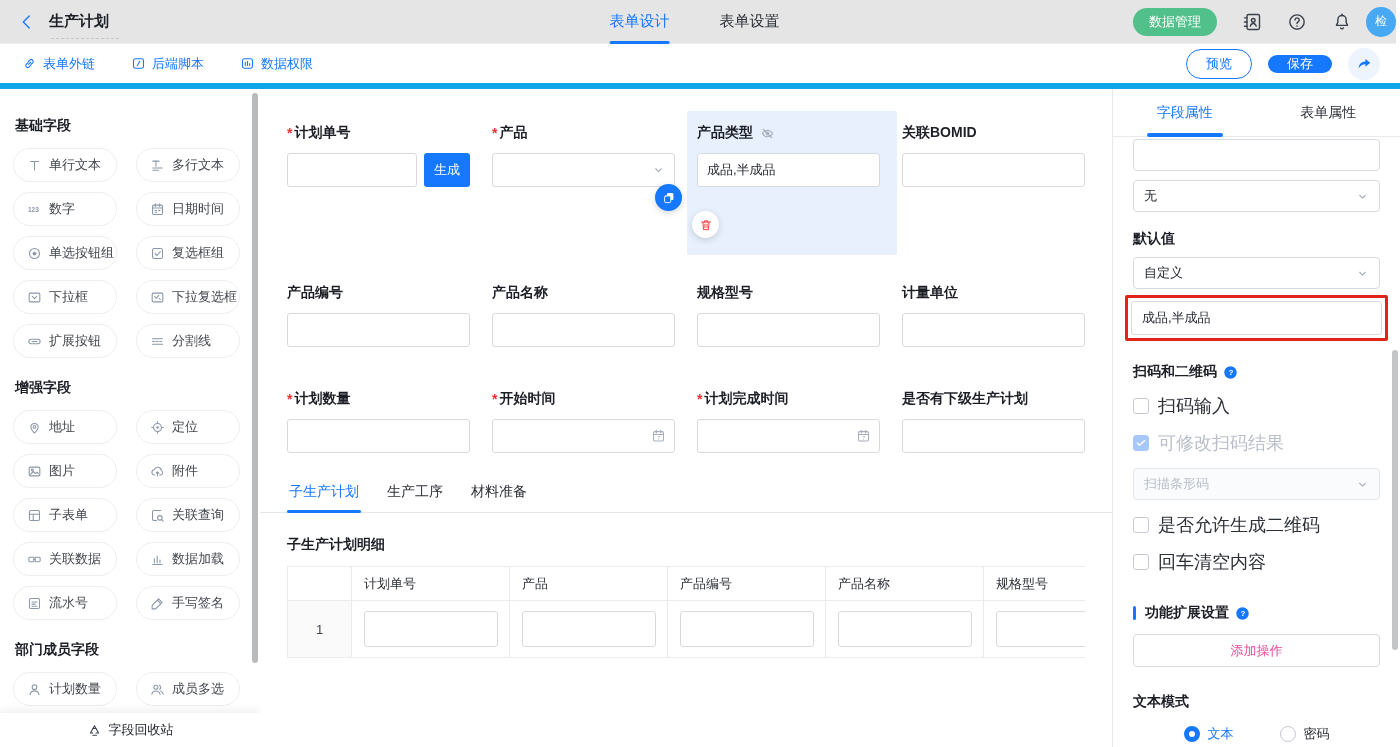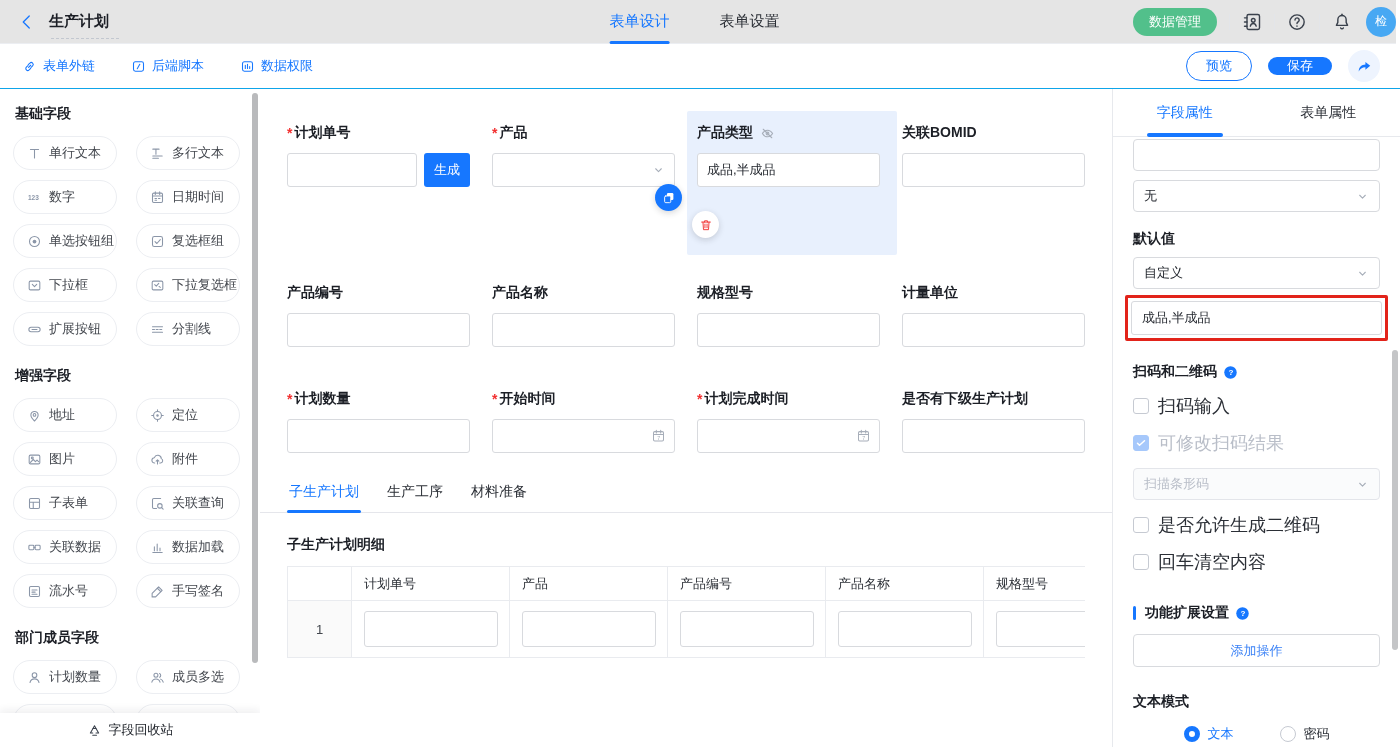--- a/index.html
+++ b/index.html
@@ -22,34 +22,34 @@
   .main-tab.active::after { content:""; position:absolute; left:0; right:0; bottom:0; height:3px; background:#1677ff; border-radius:2px; }
   .tb-right { margin-left:auto; display:flex; align-items:center; }
   .pill-green { height:28px; padding:0 16px; border:none; border-radius:15px; background:#52c08b; color:#fff; font-size:13px; cursor:pointer; font-family:inherit; }
   .vdiv { width:1px; height:16px; background:#e3e5e9; margin:0 12px; }
   .hicon { width:20px; height:20px; color:#3a414c; cursor:pointer; }
   .avatar { width:30px; height:30px; border-radius:50%; background:#47a8f3; color:#fff; font-size:12px;
             display:flex; align-items:center; justify-content:center; margin-left:14px; cursor:pointer; }
 
   
   .toolbar { position:absolute; top:44px; left:0; width:1400px; height:45px; background:#fff;
-             border-bottom:1px solid #0ea5e9; display:flex; align-items:center; z-index:29; }
+             border-bottom:6px solid #0ea5e9; display:flex; align-items:center; z-index:29; }
   .tool-links { display:flex; gap:36px; padding-left:22px; }
   .tool-link { display:flex; align-items:center; gap:6px; color:#1677ff; font-size:13px; cursor:pointer; }
   .tool-link .icon { width:15px; height:15px; }
   .tool-actions { margin-left:auto; display:flex; align-items:center; gap:16px; padding-right:20px; }
   .btn-preview { height:30px; padding:0 19px; border:1px solid #1677ff; color:#1677ff; background:#fff; border-radius:16px; font-size:13px; cursor:pointer; font-family:inherit; }
   .btn-save { height:18px; padding:0 19px; border:none; color:#fff; background:#1677ff; border-radius:16px; font-size:13px; cursor:pointer; font-family:inherit; }
   .btn-share { width:32px; height:32px; border-radius:50%; background:#eef4fe; border:none; color:#1677ff; display:flex; align-items:center; justify-content:center; cursor:pointer; }
   .btn-share .icon { width:17px; height:17px; }
 
   
   .sidebar { position:absolute; top:89px; left:0; width:260px; bottom:0; background:#fff; overflow:hidden; z-index:10; }
   .sidebar-inner { padding:16px 14px 0 13px; }
-  .side-section-title { font-size:14px; font-weight:bold; color:#1c1f26; margin:0 0 13px 2px; }
+  .side-section-title { font-size:14px; font-weight:bold; color:#1c1f26; margin:12px 0 13px 2px; }
   .side-section { margin-bottom:21px; }
   .pill-grid { display:grid; grid-template-columns:104px 104px; gap:10px 19px; }
   .field-pill { height:34px; border:1px solid #eceef2; border-radius:17px; background:#fff; display:flex; align-items:center;
                 gap:7px; padding:0 0 0 13px; font-size:13px; color:#42464d; cursor:grab; white-space:nowrap; }
   .field-pill .icon { width:15px; height:15px; color:#8b96a8; }
   .side-scroll { position:absolute; top:4px; right:2px; width:6px; height:570px; background:#b9babc; border-radius:3px; cursor:pointer; }
   .recycle-bar { position:absolute; left:0; right:0; bottom:0; height:34px; background:#fff;
                  box-shadow:0 -3px 8px rgba(31,35,41,.07); display:flex; align-items:center; justify-content:center; gap:7px;
                  font-size:13px; color:#23272e; cursor:pointer; z-index:5; }
   .recycle-bar .icon { width:15px; height:15px; color:#3a414c; }
@@ -106,21 +106,21 @@
   .red-box { margin:6px -8px 0; border:3px solid #e2231a; border-radius:2px; padding:3px; }
   .red-box .p-sel-input { width:100%; height:34px; border:1px solid #d8dade; border-radius:3px; font-size:13px; padding:0 10px; font-family:inherit; color:#23272e; }
   .sec-head { display:flex; align-items:center; gap:6px; font-size:14px; font-weight:bold; color:#1c1f26; margin-top:22px; }
   .sec-head .icon { width:15px; height:15px; color:#1677ff; }
   .sec-head .bar { width:3px; height:14px; background:#1677ff; border-radius:2px; margin-right:3px; }
   .cb-row { display:flex; align-items:center; gap:9px; margin-top:13px; font-size:18px; color:#2b2f36; cursor:pointer; }
   .cb { width:16px; height:16px; border:1px solid #c6cad2; border-radius:3px; background:#fff; flex:0 0 auto; display:flex; align-items:center; justify-content:center; }
   .cb.checked-disabled { background:#a6c8fb; border-color:#a6c8fb; }
   .cb svg { width:12px; height:12px; }
   .cb-row.disabled { color:#b9bec8; cursor:default; }
-  .add-btn { width:100%; height:33px; margin-top:12px; background:#fff; border:1px solid #d8dade; border-radius:4px; font-size:13px; color:#3b82f6; cursor:pointer; font-family:inherit; }
+  .add-btn { width:100%; height:33px; margin-top:12px; background:#fff; border:1px solid #d8dade; border-radius:4px; font-size:13px; color:#ec4899; cursor:pointer; font-family:inherit; }
   .p-label.mt-lg { margin-top:26px; }
   .radio-row { display:flex; justify-content:center; gap:46px; margin-top:14px; }
   .radio-opt { display:flex; align-items:center; gap:8px; font-size:13px; color:#2b2f36; cursor:pointer; }
   .radio { width:16px; height:16px; border-radius:50%; border:1px solid #c6cad2; background:#fff; flex:0 0 auto; }
   .radio.on { border:5px solid #1677ff; }
   .radio-opt.on { color:#1677ff; }
   .props-scroll { position:absolute; right:2px; top:261px; width:6px; height:300px; background:#c4c5c7; border-radius:3px; cursor:pointer; }
 </style>
 </head>
 <body>

